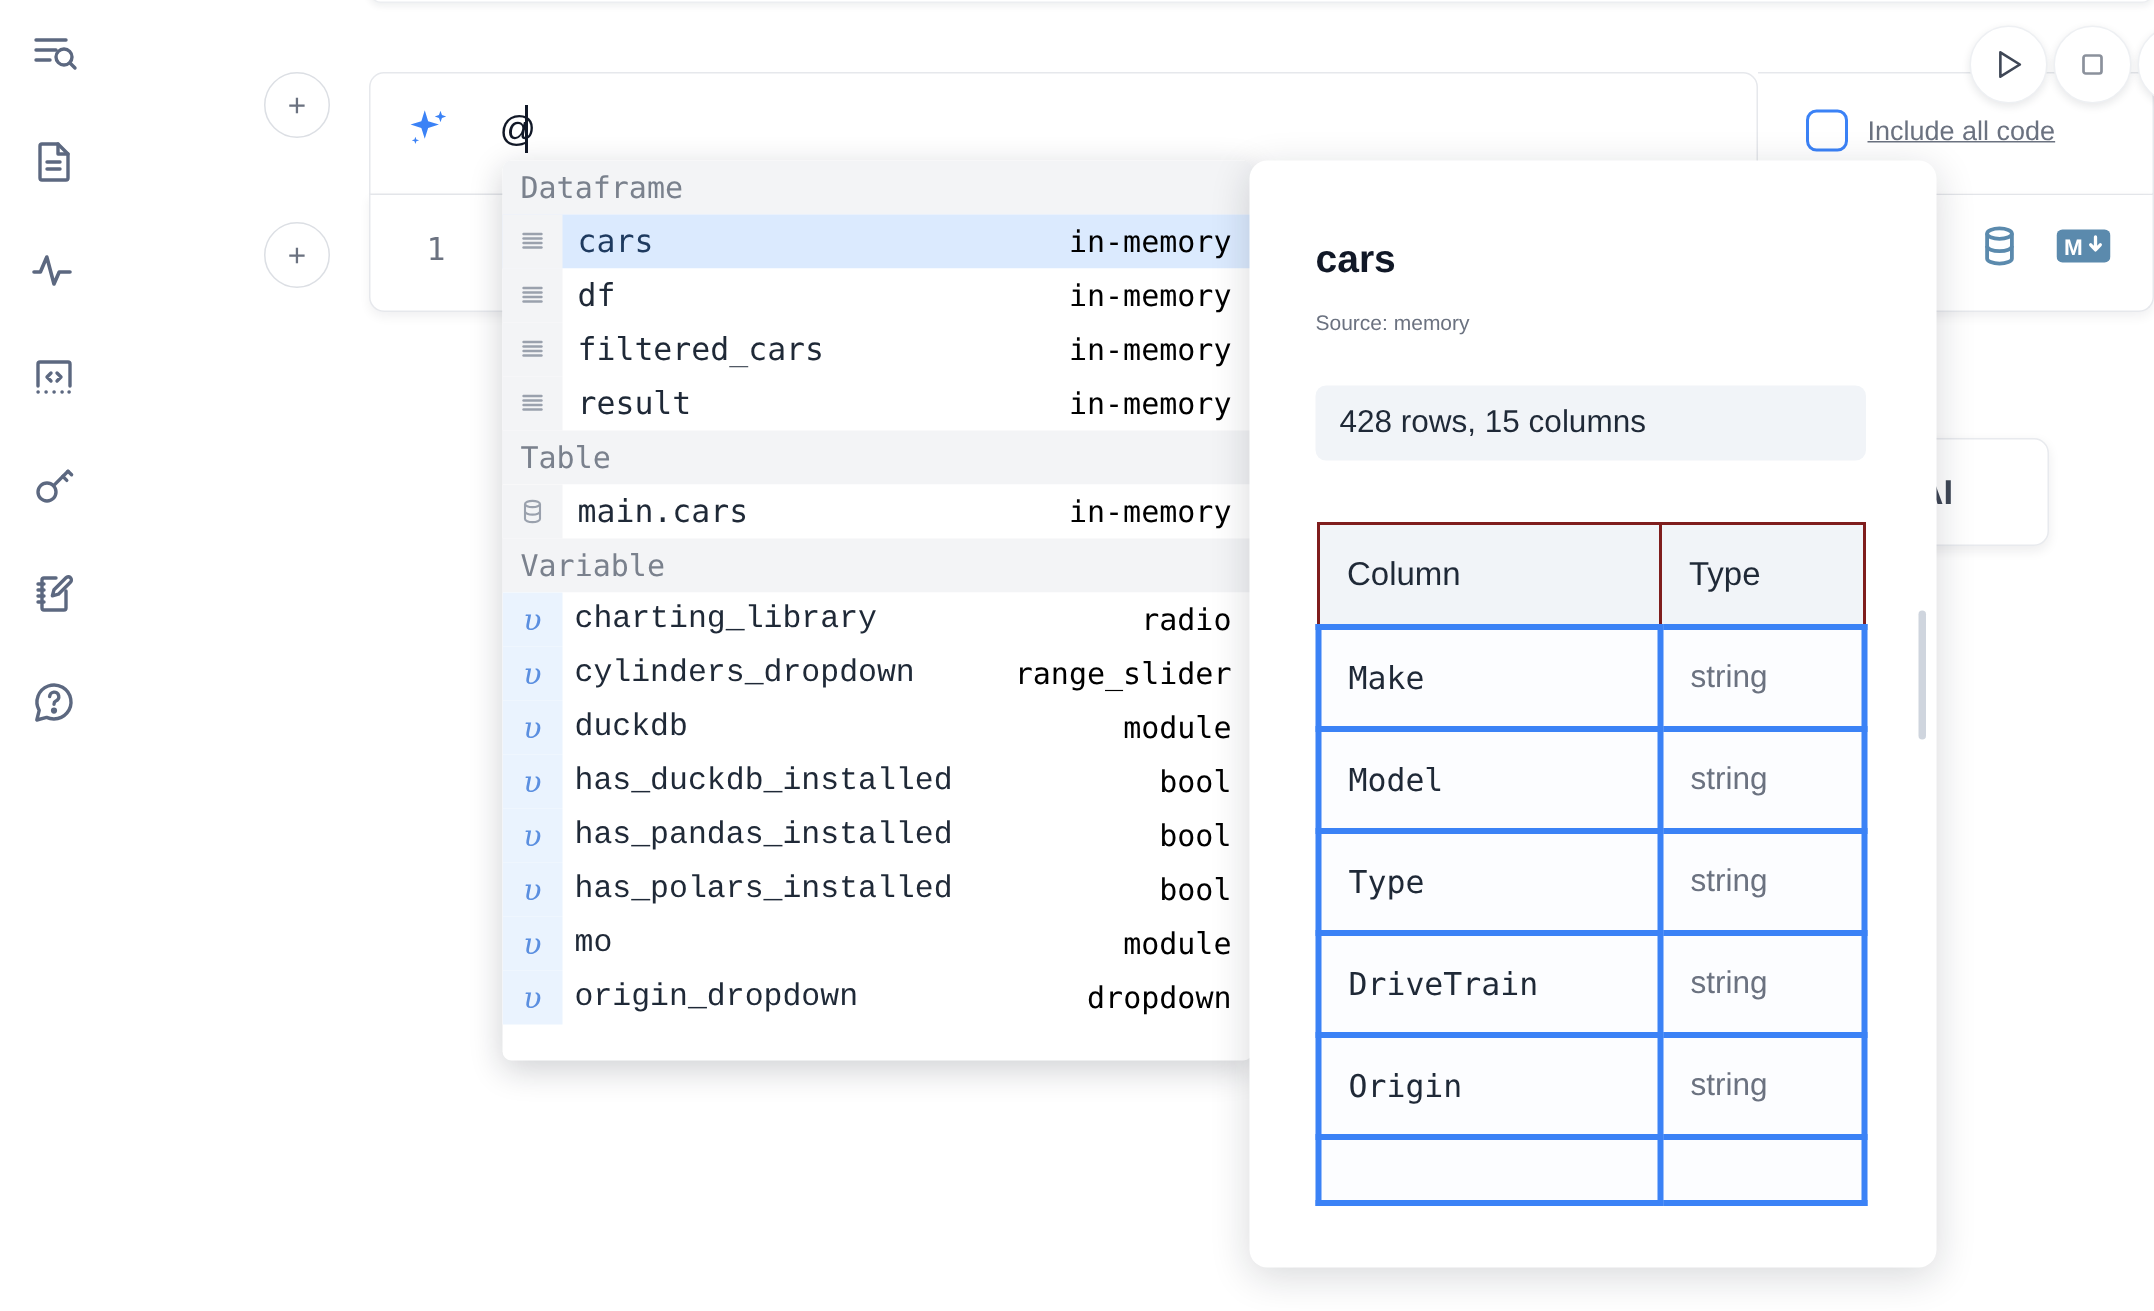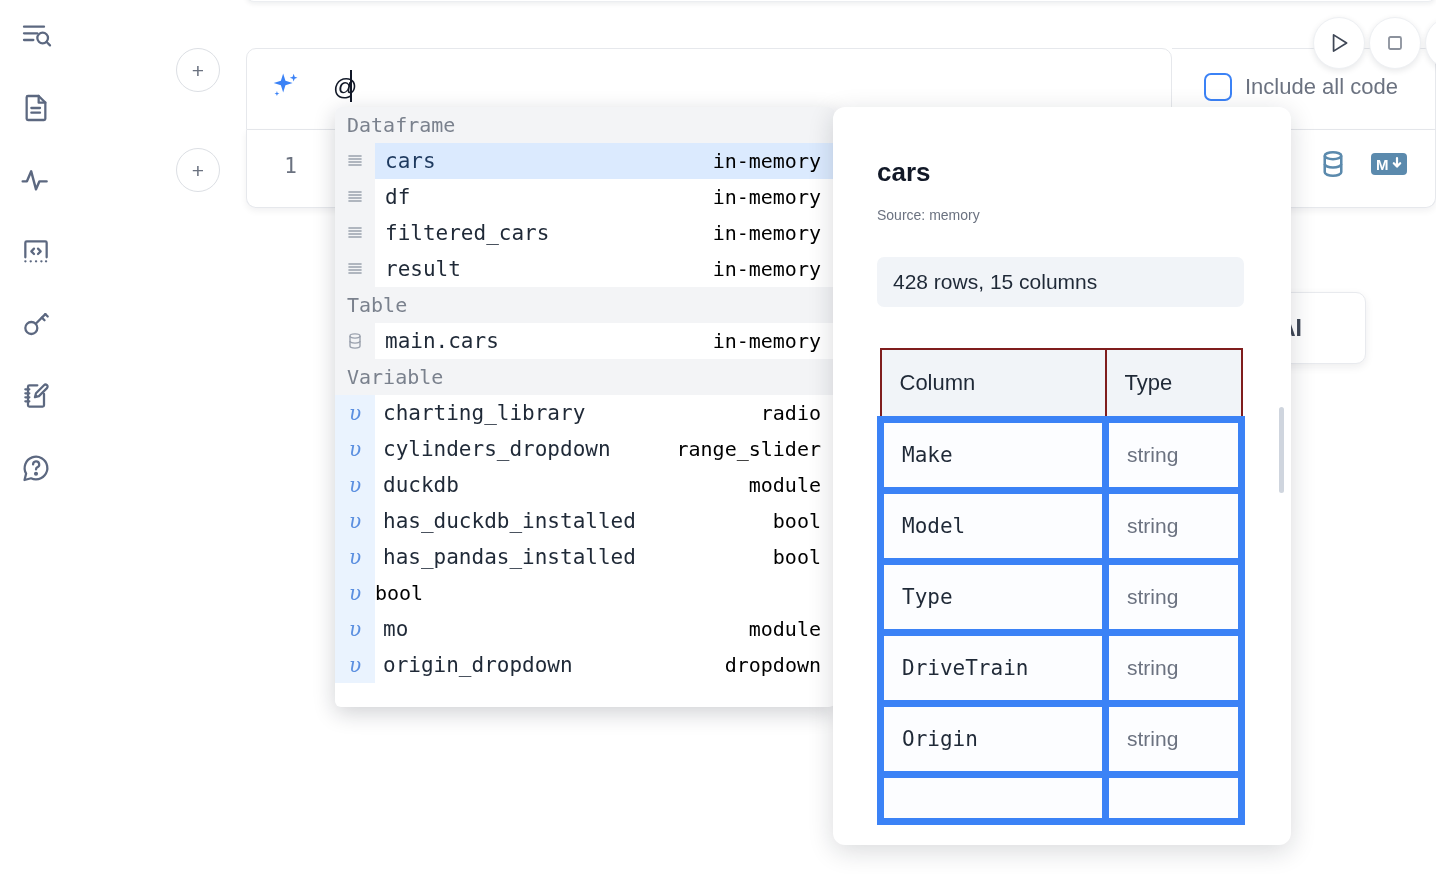--- a/index.html
+++ b/index.html
@@ -62,21 +62,21 @@
     border-top-right-radius: 10px;
   }
   .incl-wrap {
     position: absolute; left: 32px; top: 24px;
     display: flex; align-items: center; gap: 13px;
   }
   .incl-box {
     width: 28px; height: 28px; border: 2px solid #3b82f6; border-radius: 7px;
     background: #ffffff; cursor: pointer; flex: none;
   }
-  .incl-label { font-size: 22px; color: #6b7280; white-space: nowrap; }
+  .incl-label { font-size: 18px; color: #6b7280; white-space: nowrap; text-decoration: underline; }
 
   
   .round-btn {
     position: absolute; width: 52px; height: 52px; border-radius: 50%;
     background: #ffffff; border: 1px solid #eef0f3;
     box-shadow: 0 2px 6px rgba(20,25,40,.10);
     display: flex; align-items: center; justify-content: center; cursor: pointer;
   }
 
   
@@ -128,21 +128,21 @@
   .ac-item.var .ico { background: #eaf3fe; color: #5b8fe0; font-style: italic;
     font-family: "DejaVu Serif", serif; font-size: 20px; }
   .ac-name {
     font-size: 21px; color: #1f2937; padding-left: 10px; flex: 1;
     white-space: nowrap; overflow: hidden;
   }
   .ac-item.sel .ac-name { color: #1e3a5f; }
   .ac-type {
     font-size: 20px; color: #000000; padding-right: 14px; white-space: nowrap;
   }
-  .ac-item.var .ac-name { padding-left: 8px; }
+  .ac-item.var .ac-name { padding-left: 8px; font-family: Liberation Mono, monospace; }
 
   
   .detail {
     position: absolute; left: 833px; top: 107px; width: 458px; height: 738px;
     background: #ffffff; border-radius: 12px;
     box-shadow: 0 6px 26px rgba(20,25,40,.16);
     overflow: hidden;
   }
   .detail-title {
     position: absolute; left: 44px; top: 50px;
@@ -162,21 +162,21 @@
     position: absolute; left: 44px; top: 241px; width: 368px;
     border-collapse: collapse;
   }
   .detail-table th {
     background: #f1f4f8; text-align: left; font-weight: 400;
     font-size: 22px; color: #1f2937; padding: 20px 0 20px 18px;
     border: 2px solid #7f1d1d;
   }
   .detail-table td {
     background: #fcfdff; font-size: 22px; padding: 20px 0 20px 18px;
-    border: 7px solid #3b82f6;
+    border: 4px solid #3b82f6;
   }
   .detail-table td.colname {
     font-family: "DejaVu Sans Mono", monospace; font-size: 21px; color: #1f2937;
   }
   .detail-table td.coltype { color: #6b7280; font-size: 21px; width: 136px; }
   .detail-table th.thtype { width: 136px; }
   .detail-scroll {
     position: absolute; right: 7px; top: 300px; width: 5px; height: 86px;
     background: #cfd5de; border-radius: 3px; cursor: pointer;
   }
@@ -381,20 +381,21 @@
         <span class="ac-name">has_duckdb_installed</span>
         <span class="ac-type">bool</span>
       </div>
       <div class="ac-item var">
         <span class="ico">υ</span>
         <span class="ac-name">has_pandas_installed</span>
         <span class="ac-type">bool</span>
       </div>
       <div class="ac-item var">
         <span class="ico">υ</span>
+        <span class="ac-name">has_polars_installed</span>
         <span class="ac-type">bool</span>
       </div>
       <div class="ac-item var">
         <span class="ico">υ</span>
         <span class="ac-name">mo</span>
         <span class="ac-type">module</span>
       </div>
       <div class="ac-item var">
         <span class="ico">υ</span>
         <span class="ac-name">origin_dropdown</span>

